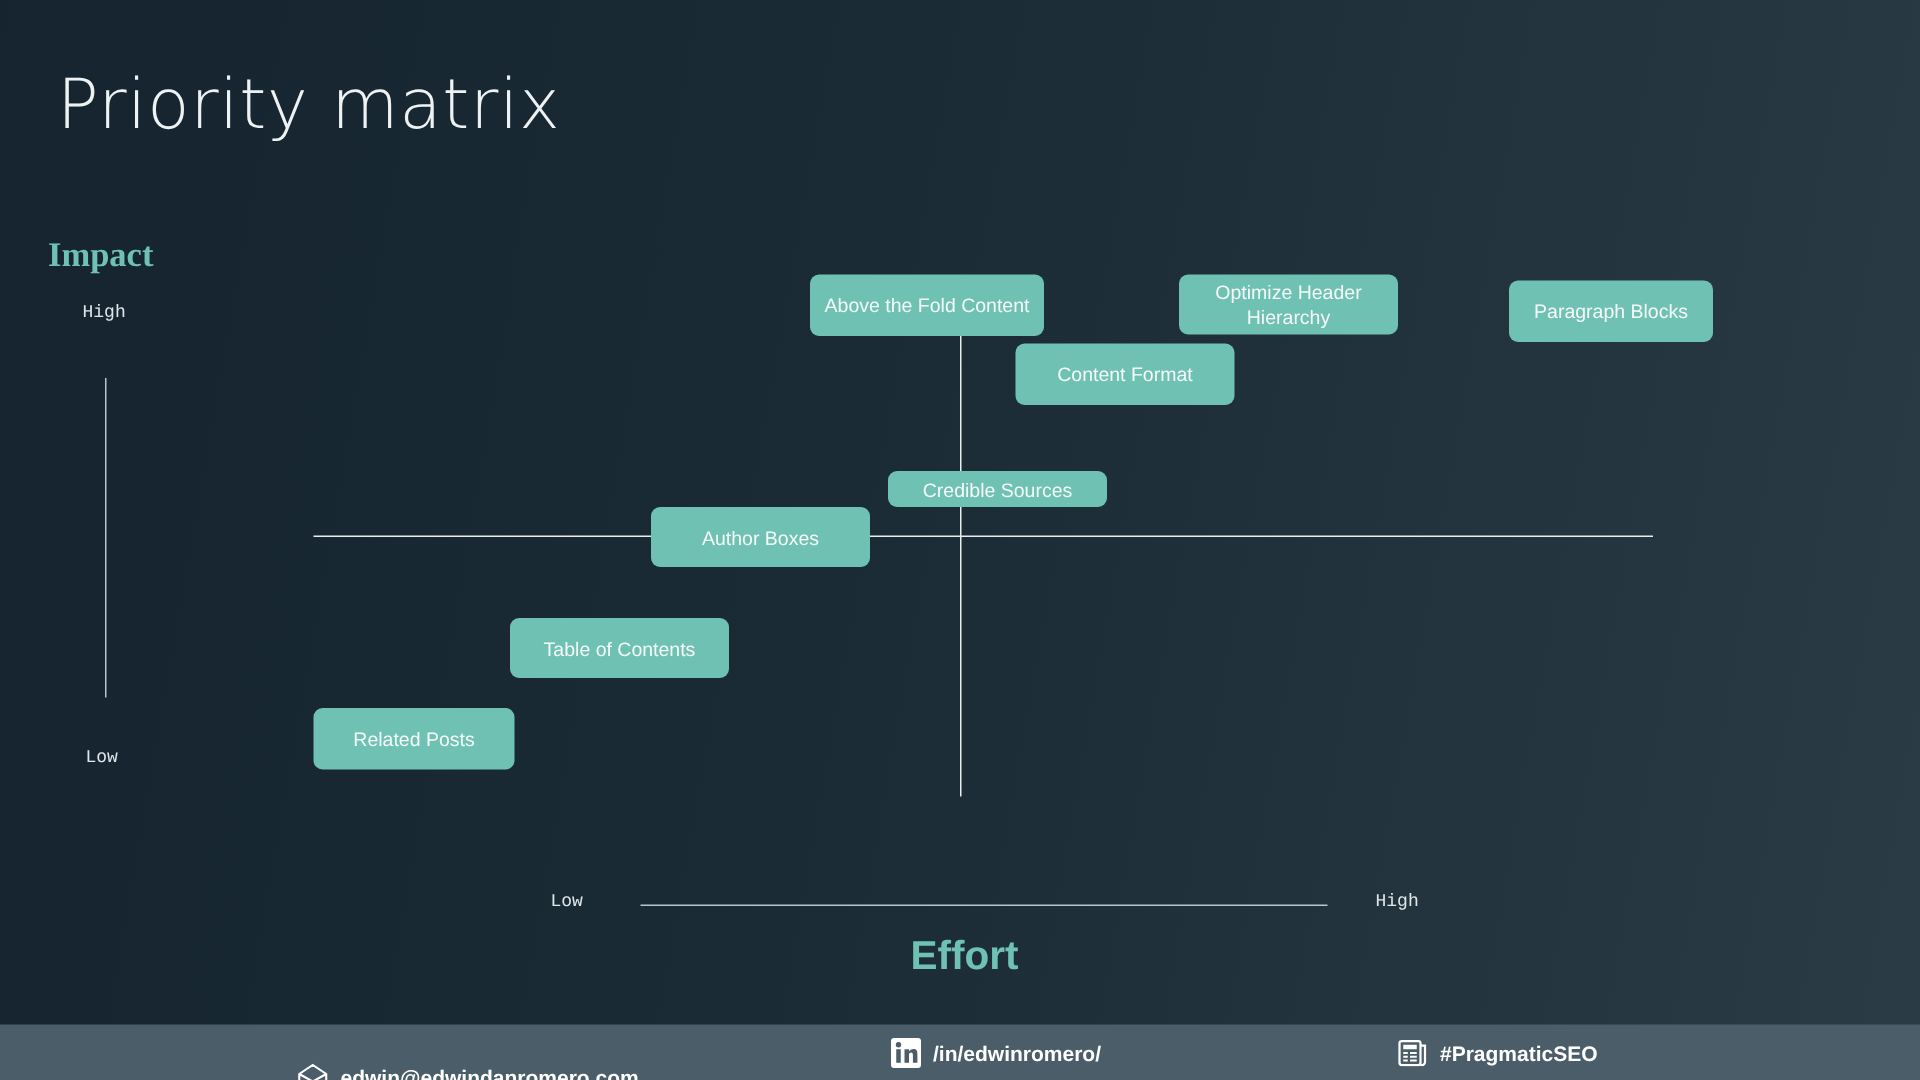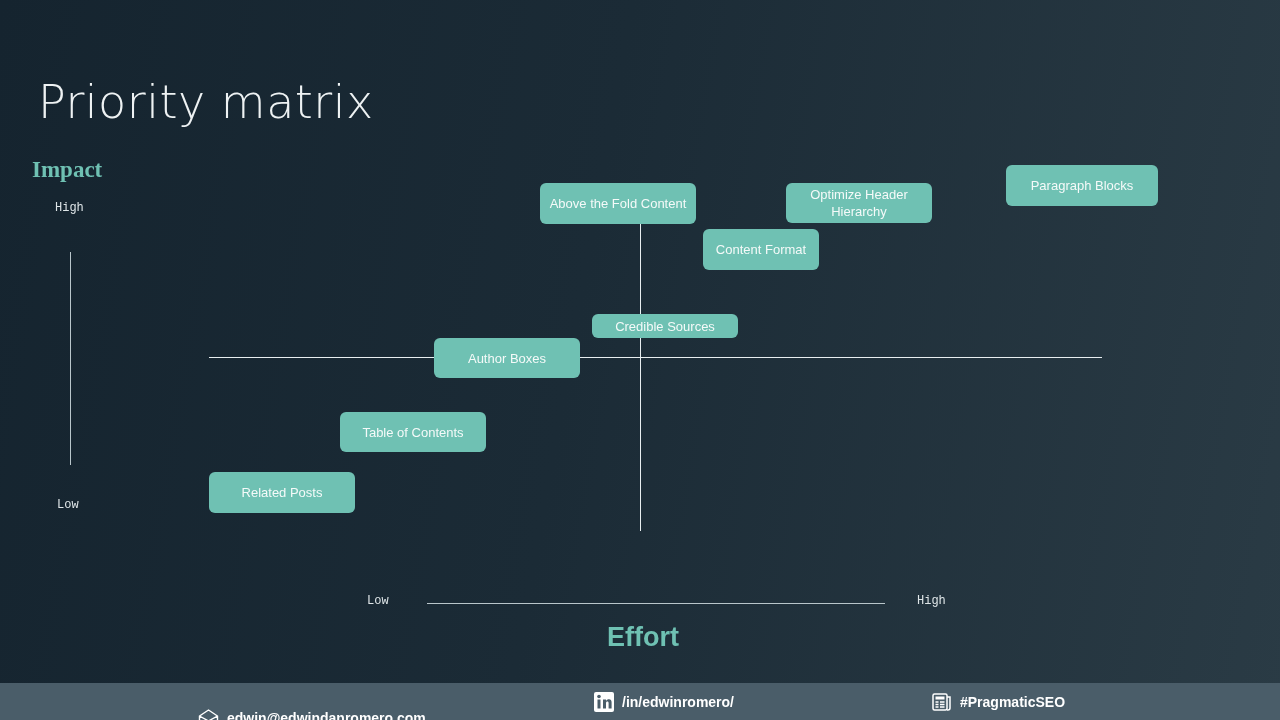--- a/index.html
+++ b/index.html
@@ -8,21 +8,20 @@
     position:relative;
     background: linear-gradient(100deg, #15242f 0%, #1b2b36 45%, #2a3b45 100%);
     font-family: "DejaVu Sans", "Liberation Sans", sans-serif;
     color:#e9eef0;
   }
   .title {
     position:absolute; left:38px; top:42px;
     font-family:"DejaVu Sans", sans-serif;
     font-weight:200; font-size:46px; letter-spacing:0.5px;
     color:#eef2f3;
-    margin-top:33px;
   }
   .axis-title {
     position:absolute; color:#6fc1b3; font-weight:bold;
     font-family:"Liberation Sans", sans-serif;
   }
   .impact-title { left:32px; top:157px; font-size:23px;font-family:Liberation Serif, serif; }
   .effort-title { left:607px; top:622px; font-size:27px; }
   .axis-lbl {
     position:absolute; font-size:12px; color:#dfe6e8;
     font-family:Liberation Mono, monospace;
@@ -54,26 +53,26 @@
 <div class="axis-title impact-title">Impact</div>
 <div class="axis-lbl" style="left:55px;top:201px;">High</div>
 <div class="line" style="left:70px;top:252px;width:1px;height:213px;background:#b9c6cb;"></div>
 <div class="axis-lbl" style="left:57px;top:498px;">Low</div>
 
 <div class="line" style="left:209px;top:357px;width:893px;height:1px;"></div>
 <div class="line" style="left:640px;top:224px;width:1px;height:307px;"></div>
 
 <div class="box" style="left:512px;top:183px;width:156px;height:41px;margin-left:28px;">Above the Fold Content</div>
 <div class="box" style="left:786px;top:183px;width:146px;height:40px;">Optimize Header Hierarchy</div>
-<div class="box" style="left:1006px;top:165px;width:152px;height:41px;">Paragraph Blocks</div>
-<div class="box" style="left:703px;top:229px;width:116px;height:41px;">Content Format</div>
+<div class="box" style="left:1006px;top:187px;width:136px;height:41px;">Paragraph Blocks</div>
+<div class="box" style="left:677px;top:229px;width:146px;height:41px;">Content Format</div>
 <div class="box" style="left:592px;top:314px;width:146px;height:24px;">Credible Sources</div>
 <div class="box" style="left:434px;top:338px;width:146px;height:40px;">Author Boxes</div>
 <div class="box" style="left:340px;top:412px;width:146px;height:40px;">Table of Contents</div>
-<div class="box" style="left:209px;top:472px;width:146px;height:41px;">Related Posts</div>
+<div class="box" style="left:209px;top:472px;width:134px;height:41px;">Related Posts</div>
 
 <div class="axis-lbl" style="left:367px;top:594px;">Low</div>
 <div class="line" style="left:427px;top:603px;width:458px;height:1px;background:#b9c6cb;"></div>
 <div class="axis-lbl" style="left:917px;top:594px;">High</div>
 <div class="axis-title effort-title">Effort</div>
 
 <div class="footer">
   <div class="f-item" style="left:198px;margin-top:16px;">
     <svg width="21" height="18" viewBox="0 0 21 18">
         <path d="M1.5 7 L10.5 1 L19.5 7 L19.5 17 L1.5 17 Z M1.5 7 L10.5 12 L19.5 7 M1.5 17 L8 11 M19.5 17 L13 11" fill="none" stroke="#fff" stroke-width="1.4"></path>

